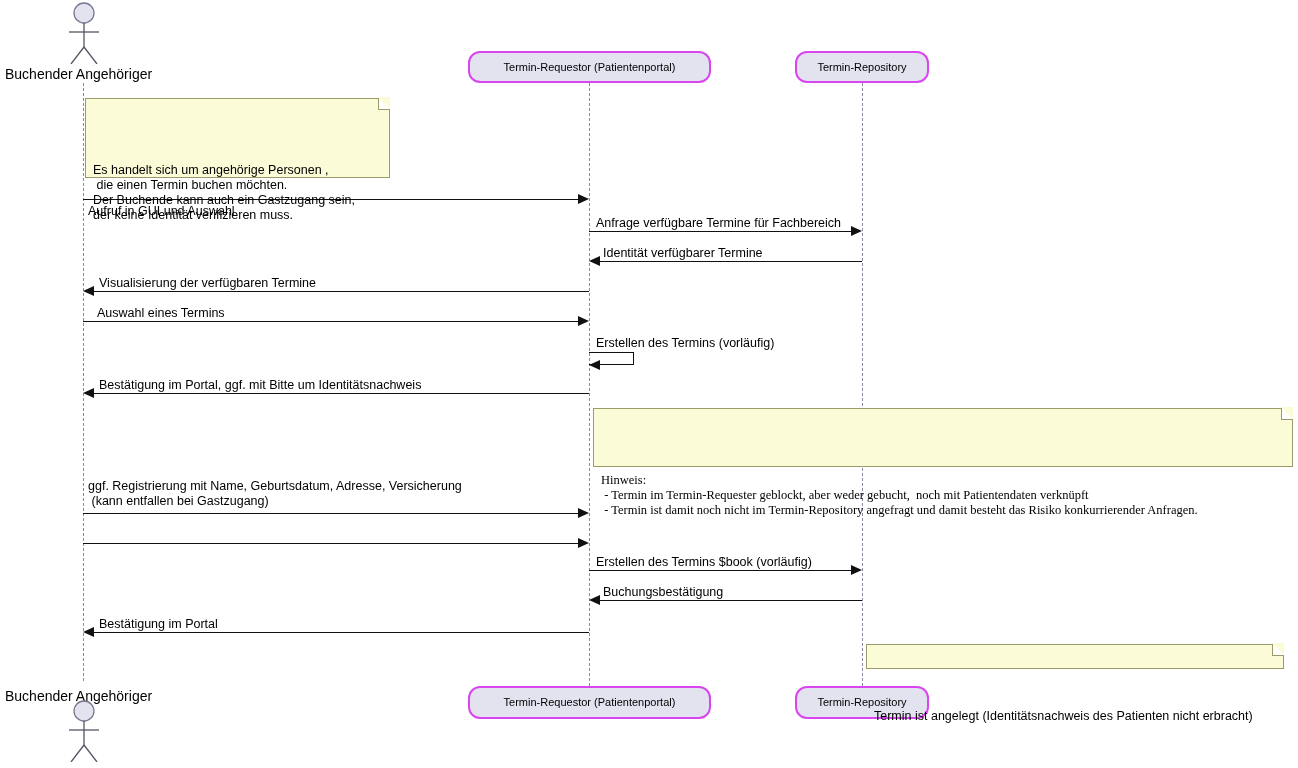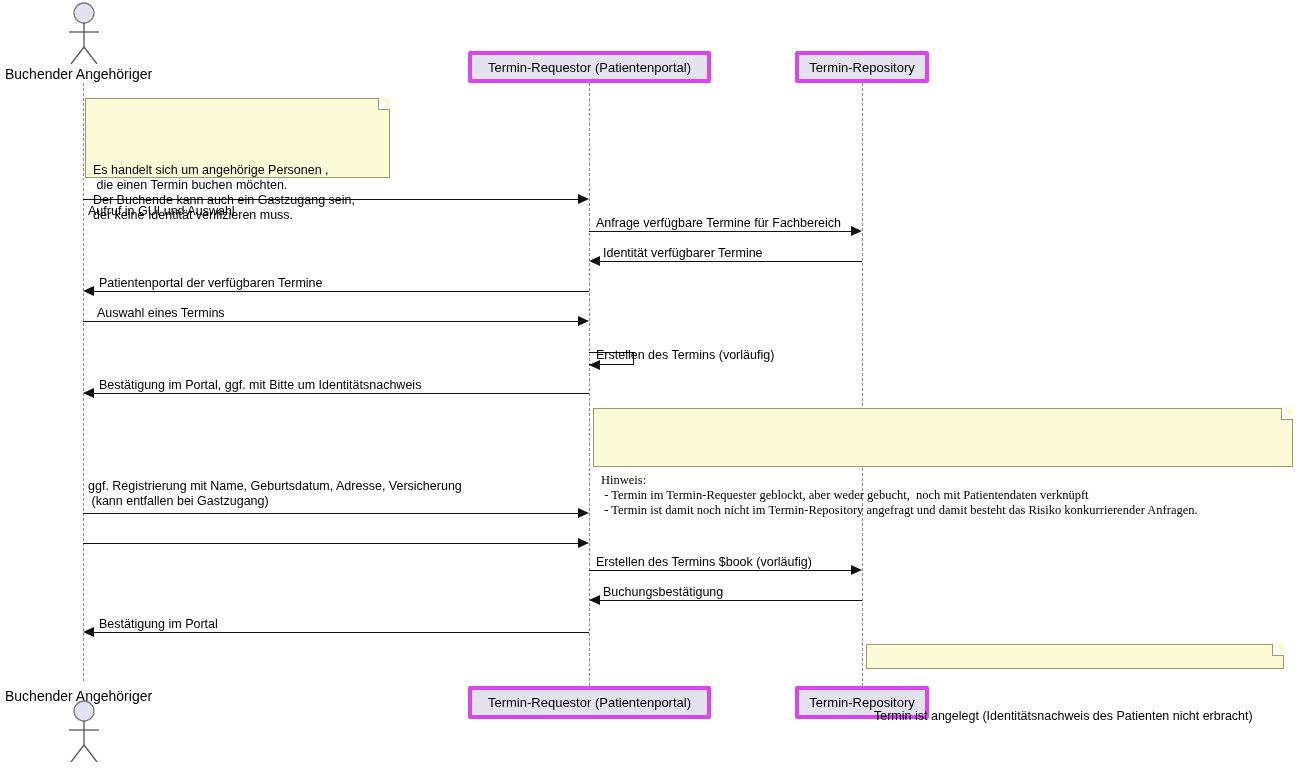--- a/index.html
+++ b/index.html
@@ -22,24 +22,24 @@
     position: absolute;
     width: 0;
     border-left: 1px dashed #8a8a9e;
     z-index: 1;
   }
   
   .participant {
     position: absolute;
     box-sizing: border-box;
     background: #e3e3f0;
-    border: 4px solid #d946ef;
-    border-radius: 2px;
-    color: #000000;
-    font-size: 13px;
+    border: 2px solid #d946ef;
+    border-radius: 12px;
+    color: #000000;
+    font-size: 11px;
     line-height: 1;
     display: flex;
     align-items: center;
     justify-content: center;
     white-space: nowrap;
     z-index: 4;
   }
   
   .actor {
     position: absolute;
@@ -176,29 +176,29 @@
   <div class="arrow-head arrow-right" style="left:578px; top:194px;"></div>
 
   <div class="msg-label" style="left:596px; top:216px;">Anfrage verfügbare Termine für Fachbereich</div>
   <div class="msg-line" style="left:589px; top:231px; width:262px;"></div>
   <div class="arrow-head arrow-right" style="left:851px; top:226px;"></div>
 
   <div class="msg-label" style="left:603px; top:246px;">Identität verfügbarer Termine</div>
   <div class="msg-line" style="left:600px; top:261px; width:262px;"></div>
   <div class="arrow-head arrow-left" style="left:589px; top:256px;"></div>
 
-  <div class="msg-label" style="left:99px; top:276px;">Patientenportal der verfügbaren Termine</div>
+  <div class="msg-label" style="left:99px; top:276px;">Visualisierung der verfügbaren Termine</div>
   <div class="msg-line" style="left:94px; top:291px; width:495px;"></div>
   <div class="arrow-head arrow-left" style="left:83px; top:286px;"></div>
 
   <div class="msg-label" style="left:88px; top:306px;margin-left:9px;">Auswahl eines Termins</div>
   <div class="msg-line" style="left:83px; top:321px; width:496px;"></div>
   <div class="arrow-head arrow-right" style="left:578px; top:316px;"></div>
 
-  <div class="msg-label" style="left:596px; top:336px;margin-top:12px;">Erstellen des Termins (vorläufig)</div>
+  <div class="msg-label" style="left:596px; top:336px;">Erstellen des Termins (vorläufig)</div>
   <div class="selfloop" style="left:589px; top:352px; width:45px; height:13px;"></div>
   <div class="arrow-head arrow-left" style="left:589px; top:360px;"></div>
 
   <div class="msg-label" style="left:99px; top:378px;">Bestätigung im Portal, ggf. mit Bitte um Identitätsnachweis</div>
   <div class="msg-line" style="left:94px; top:393px; width:495px;"></div>
   <div class="arrow-head arrow-left" style="left:83px; top:388px;"></div>
 
   <div class="note" style="left:593px; top:408px; width:700px; height:59px;font-family:Liberation Serif, serif;">
     <span class="fold"></span>
     <span class="note-text">Hinweis:

